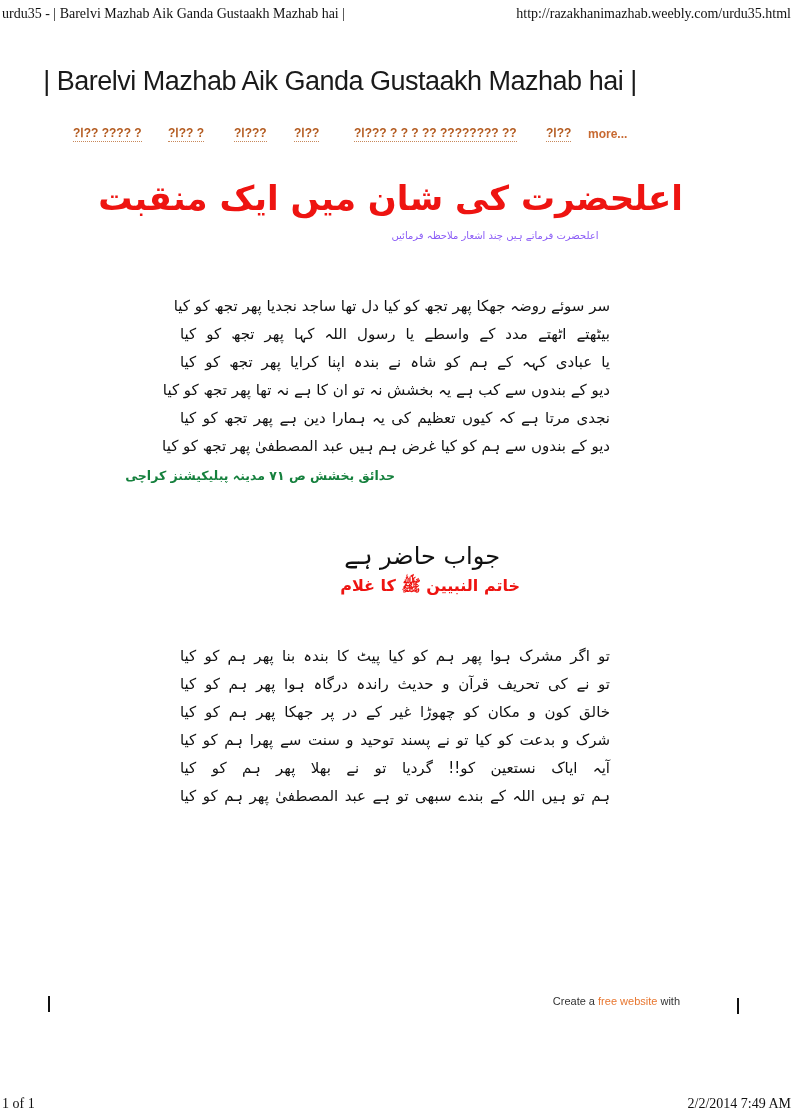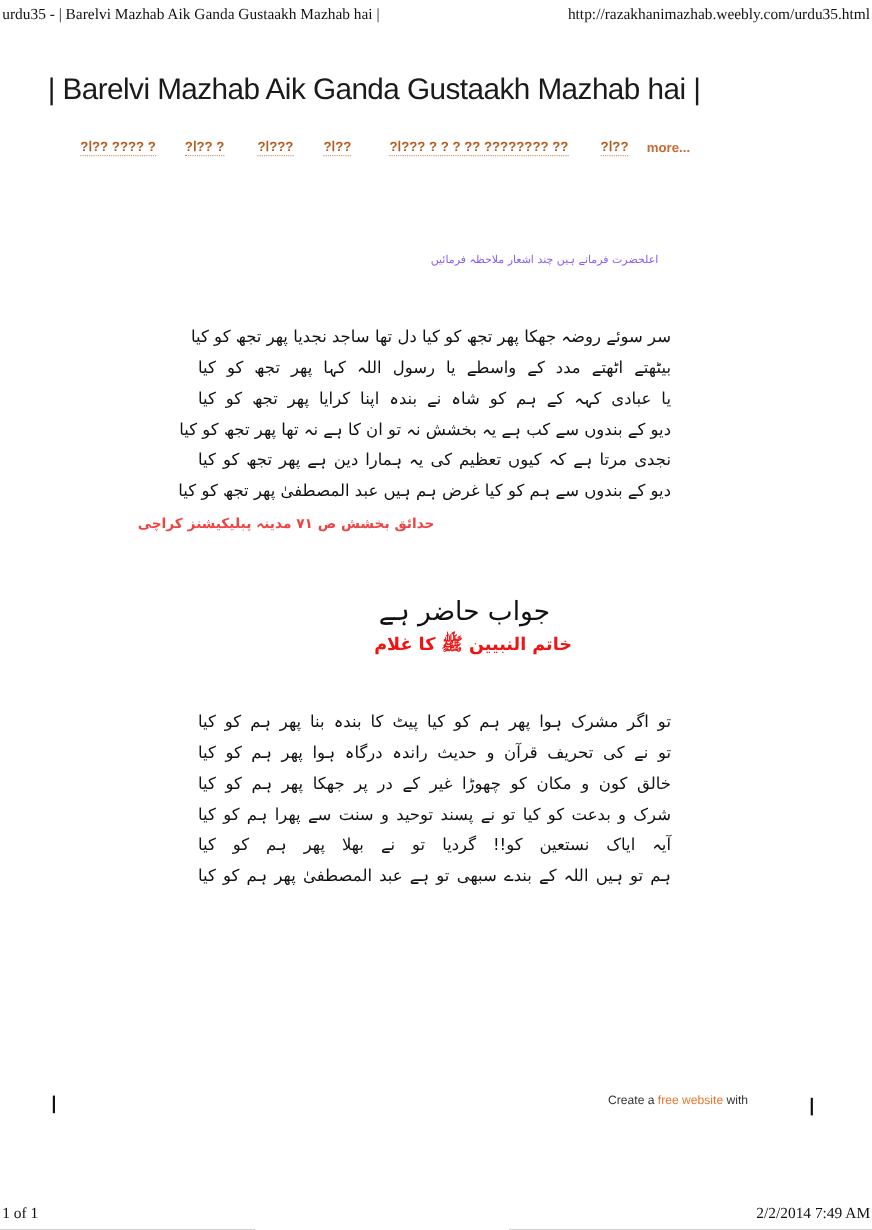--- a/index.html
+++ b/index.html
@@ -44,21 +44,21 @@
   }
   .poem{left:180px;width:430px;}
   #poem1{top:292px;}
   #poem2{top:642px;}
   .poem-line{
     height:28px;line-height:28px;font-size:15px;color:#111;
     direction:rtl;text-align:justify;text-align-last:justify;white-space:nowrap;
   }
   #credit-blue{
     left:215px;top:468px;width:180px;text-align:left;
-    font-size:12.5px;font-weight:bold;color:#ef4444;white-space:nowrap;
+    font-size:12.5px;font-weight:bold;color:#15803d;white-space:nowrap;
   }
   #reply-heading{
     left:300px;top:542px;width:200px;text-align:right;
     font-size:24px;color:#111;white-space:nowrap;
   }
   #reply-sub-red{
     left:280px;top:576px;width:240px;text-align:right;
     font-size:16px;font-weight:bold;color:#ee1411;white-space:nowrap;
   }
 
@@ -80,20 +80,21 @@
   <div class="abs" id="site-title">| Barelvi Mazhab Aik Ganda Gustaakh Mazhab hai |</div>
 
   <span class="abs nav-item" style="left:73px">?ا?? ???? ?</span>
   <span class="abs nav-item" style="left:168px">?ا?? ?</span>
   <span class="abs nav-item" style="left:234px">?ا???</span>
   <span class="abs nav-item" style="left:294px">?ا??</span>
   <span class="abs nav-item" style="left:354px">?ا??? ? ? ? ?? ???????? ??</span>
   <span class="abs nav-item" style="left:546px">?ا??</span>
   <span class="abs nav-item" id="nav-more">more...</span>
 
+  <div class="abs urdu" id="heading-red">اعلحضرت کی شان میں ایک منقبت</div>
   <div class="abs urdu" id="heading-sub">اعلحضرت فرماتے ہیں چند اشعار ملاحظہ فرمائیں</div>
 
   <div class="abs poem" id="poem1">
     <div class="poem-line urdu">سر سوئے روضہ جھکا پھر تجھ کو کیا دل تھا ساجد نجدیا پھر تجھ کو کیا</div>
     <div class="poem-line urdu">بیٹھتے اٹھتے مدد کے واسطے یا رسول اللہ کہا پھر تجھ کو کیا</div>
     <div class="poem-line urdu">یا عبادی کہہ کے ہم کو شاہ نے بندہ اپنا کرایا پھر تجھ کو کیا</div>
     <div class="poem-line urdu">دیو کے بندوں سے کب ہے یہ بخشش نہ تو ان کا ہے نہ تھا پھر تجھ کو کیا</div>
     <div class="poem-line urdu">نجدی مرتا ہے کہ کیوں تعظیم کی یہ ہمارا دین ہے پھر تجھ کو کیا</div>
     <div class="poem-line urdu">دیو کے بندوں سے ہم کو کیا غرض ہم ہیں عبد المصطفیٰ پھر تجھ کو کیا</div>
   </div>

